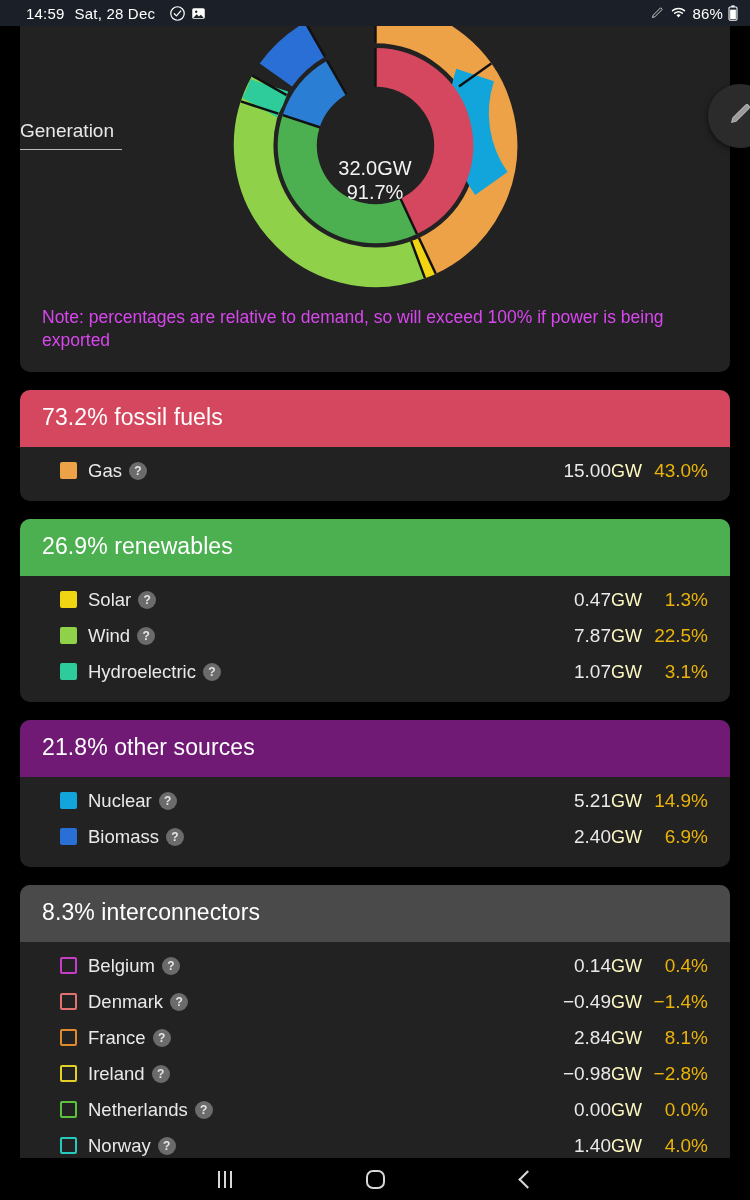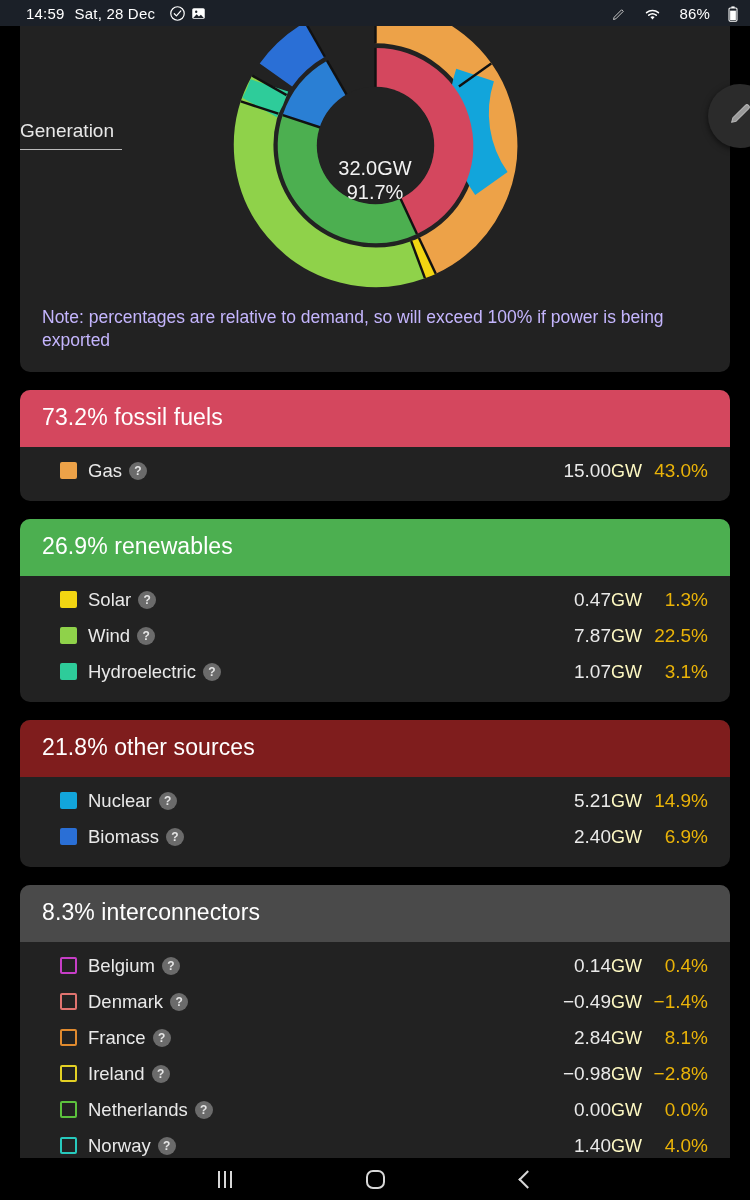--- a/index.html
+++ b/index.html
@@ -24,22 +24,22 @@
     position: relative;
     z-index: 40;
   }
   .sb-left { display: flex; align-items: center; gap: 10px; }
   .sb-time { font-weight: 400; font-size: 15px; }
   .sb-date { font-weight: 400; font-size: 15px; }
   .sb-icons { display: flex; align-items: center; gap: 5px; margin-left: 4px;}
   .sb-right {
     margin-left: auto;
     display: flex;
-    align-items: flex-end;
-    gap: 18px;
+    align-items: flex-start;
+    gap: 5px;
     font-size: 15px;
   }
   .sb-ico { display: inline-flex; align-items: center; justify-content: center; }
 
   
   .page {
     position: absolute;
     top: 26px; left: 0; right: 0; bottom: 42px;
     background: #000000;
     overflow: hidden;
@@ -94,21 +94,21 @@
     margin: 2px 0 6px 0;
   }
   .center-val {
     color: #f2f2f2;
     font-size: 20px;
     line-height: 1.22;
     font-weight: 400;
     text-align: center;
   }
   .note {
-    color: #c4b5fd;
+    color: #d946ef;
     font-size: 17.5px;
     padding: 8px 22px 4px 22px;
     line-height: 1.3;
   }
 
   
   .sec-header {
     padding: 14px 22px 16px 22px;
     font-size: 23px;
     color: #ffffff;
@@ -370,21 +370,21 @@
             <span class="swatch" style="background: rgb(46, 204, 154);"></span>
             <span class="row-label">Hydroelectric</span>
             <span class="help">?</span>
             <span class="row-spacer"></span>
             <span class="val-gw"><span>1.07</span><span class="unit">GW</span></span>
             <span class="val-pct">3.1%</span>
           </div>
         </div>
       </div>
       <div class="card">
-        <div class="sec-header" style="background: #7f1d1d;">21.8% other sources</div>
+        <div class="sec-header" style="background: #701a75;">21.8% other sources</div>
         <div class="rows">
           <div class="row">
             <span class="swatch" style="background: rgb(18, 165, 219);"></span>
             <span class="row-label">Nuclear</span>
             <span class="help">?</span>
             <span class="row-spacer"></span>
             <span class="val-gw"><span>5.21</span><span class="unit">GW</span></span>
             <span class="val-pct">14.9%</span>
           </div>
           <div class="row">

